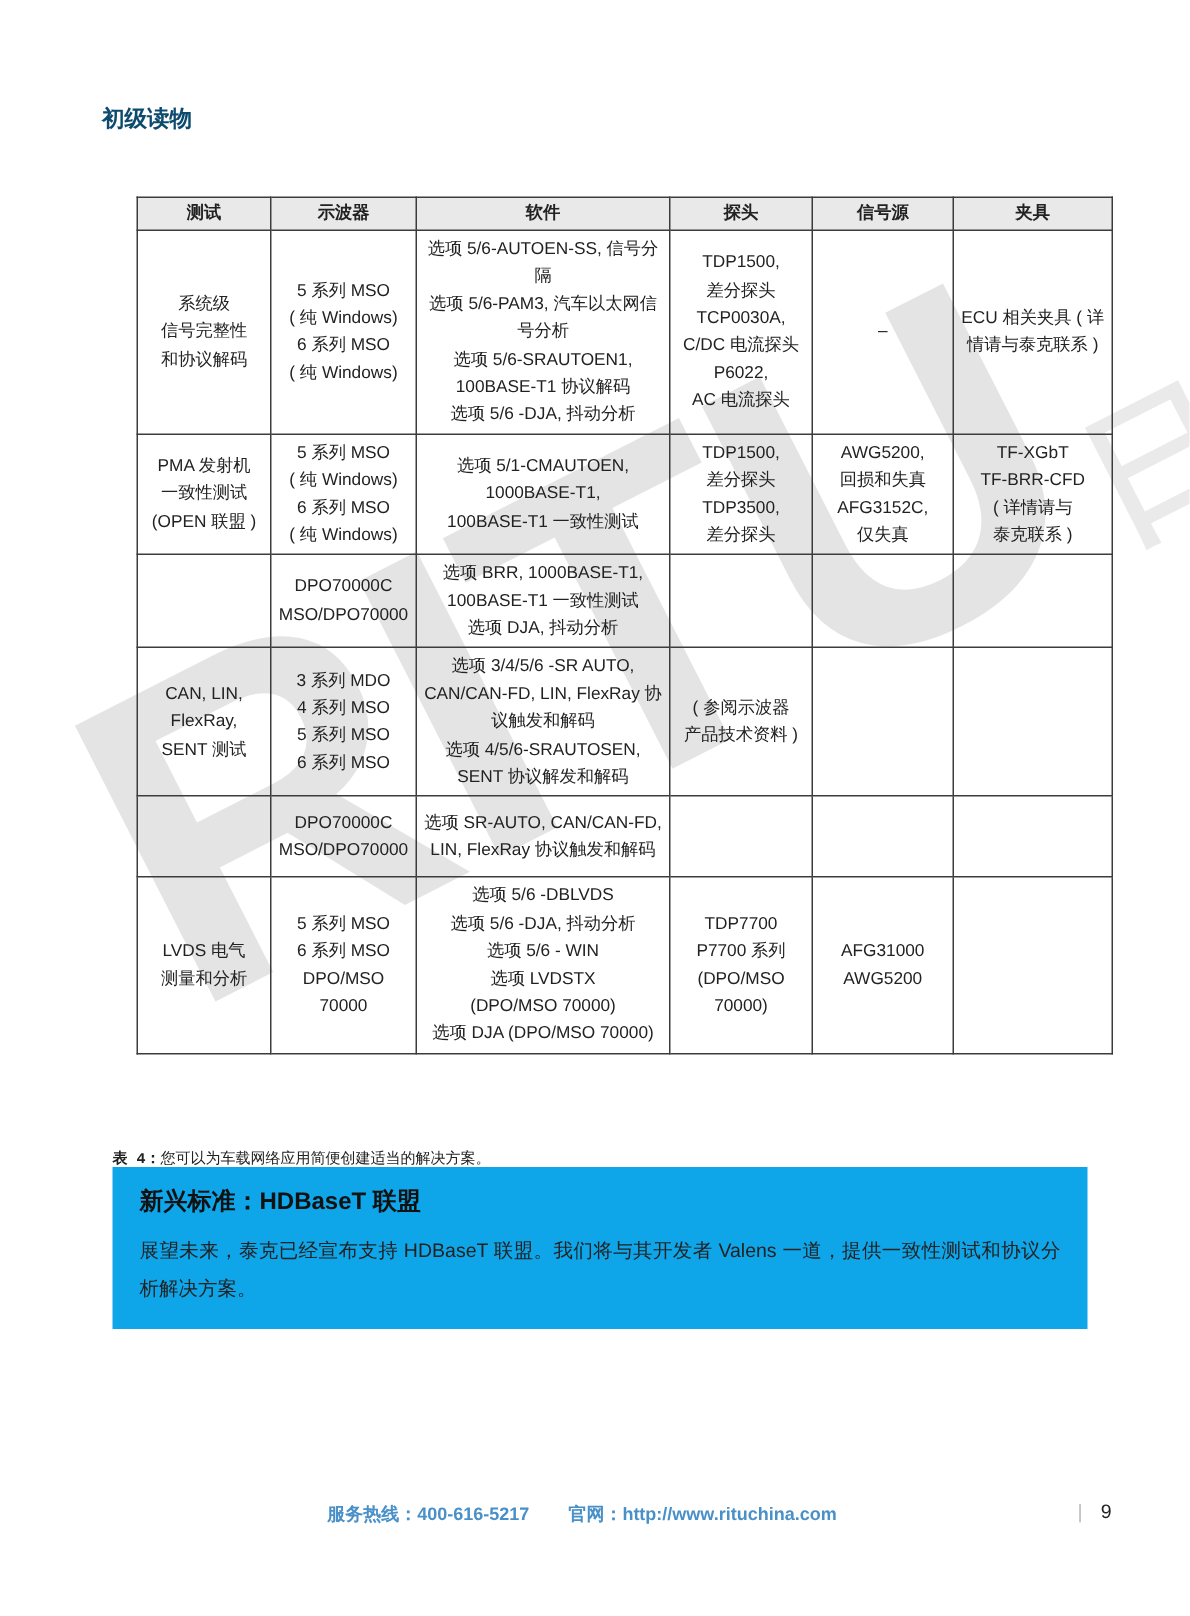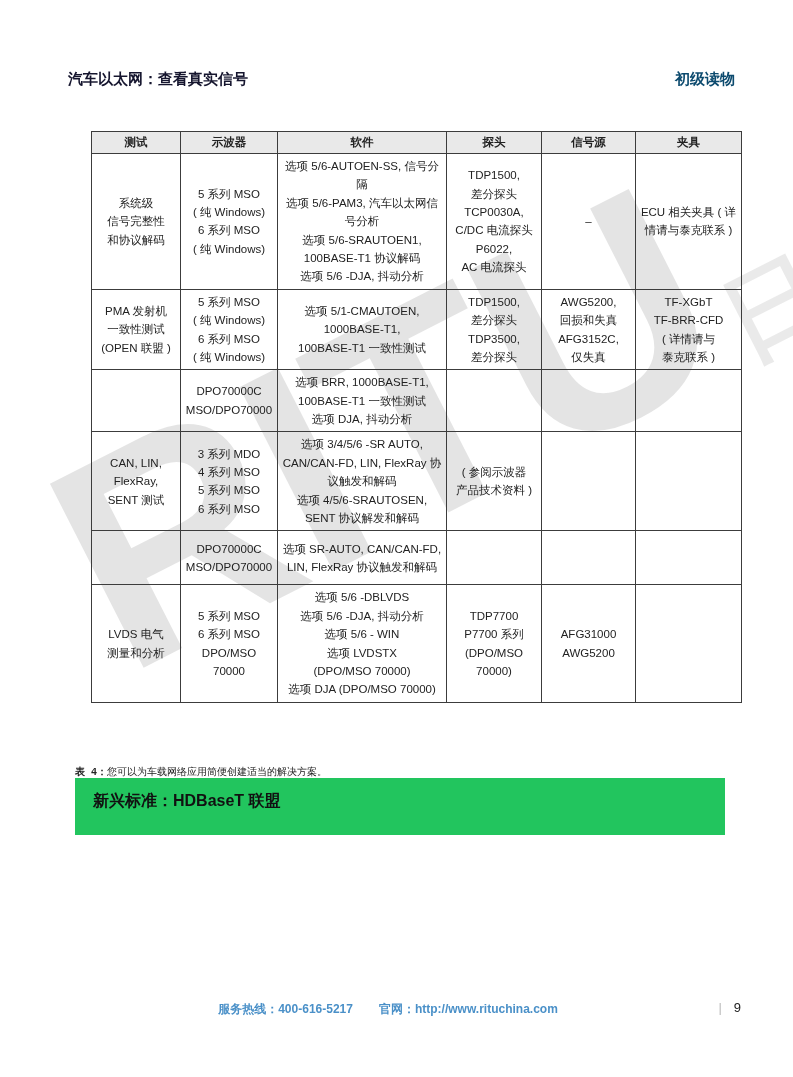--- a/index.html
+++ b/index.html
@@ -51,21 +51,21 @@
   
   .table-caption {
     position:absolute; left:75px; top:765px; width:650px;
     font-size:10px; color:#222; z-index:1;font-family:Liberation Mono, monospace;
   }
   .table-caption .cap-label { font-weight:bold; }
   
   .callout {
     position:absolute; left:75px; top:778px; width:650px;
     box-sizing:border-box;
-    background:#22c55e;
+    background:#0ea5e9;
     padding:13px 18px 14px 18px;
     z-index:1;
   }
   .callout-heading { font-size:16px; font-weight:bold; color:#111; margin:0 0 9px 0; }
   .callout p {
     font-size:13px; line-height:1.95; margin:0 0 8px 0;
     text-align:justify; color:#222;
   }
   .callout p:last-child { margin-bottom:0; }
   
@@ -83,21 +83,20 @@
   .page-num .sep { color:#bbbbbb; margin-right:12px; font-weight:normal; }
 </style>
 </head>
 <body>
 
 <div class="watermark">
   <span class="wm-logo">RITU</span><span class="wm-cn">日图科技</span>
 </div>
 
 <div class="page-header">
-  <span class="doc-title">汽车以太网：查看真实信号</span>
   <span class="doc-badge">初级读物</span>
 </div>
 
 <table class="spec-table">
   <colgroup>
     <col style="width:89px">
       <col style="width:97px">
       <col style="width:169px">
     <col style="width:95px">
       <col style="width:94px">
@@ -219,20 +218,21 @@
     </tr>
   </tbody>
 </table>
 
 <div class="table-caption">
   <span class="cap-label">表 4：</span><span>您可以为车载网络应用简便创建适当的解决方案。</span>
 </div>
 
 <div class="callout">
   <div class="callout-heading">新兴标准：HDBaseT 联盟</div>
+  <p>展望未来，泰克已经宣布支持 HDBaseT 联盟。我们将与其开发者 Valens 一道，提供一致性测试和协议分析解决方案。</p>
 </div>
 
 <div class="page-footer">
   <span>服务热线：400-616-5217</span><span class="gap"></span><span>官网：</span><a href="#">http://www.rituchina.com</a>
 </div>
 <div class="page-num">
   <span class="sep">|</span><span>9</span>
 </div>
 
 </body></html>

